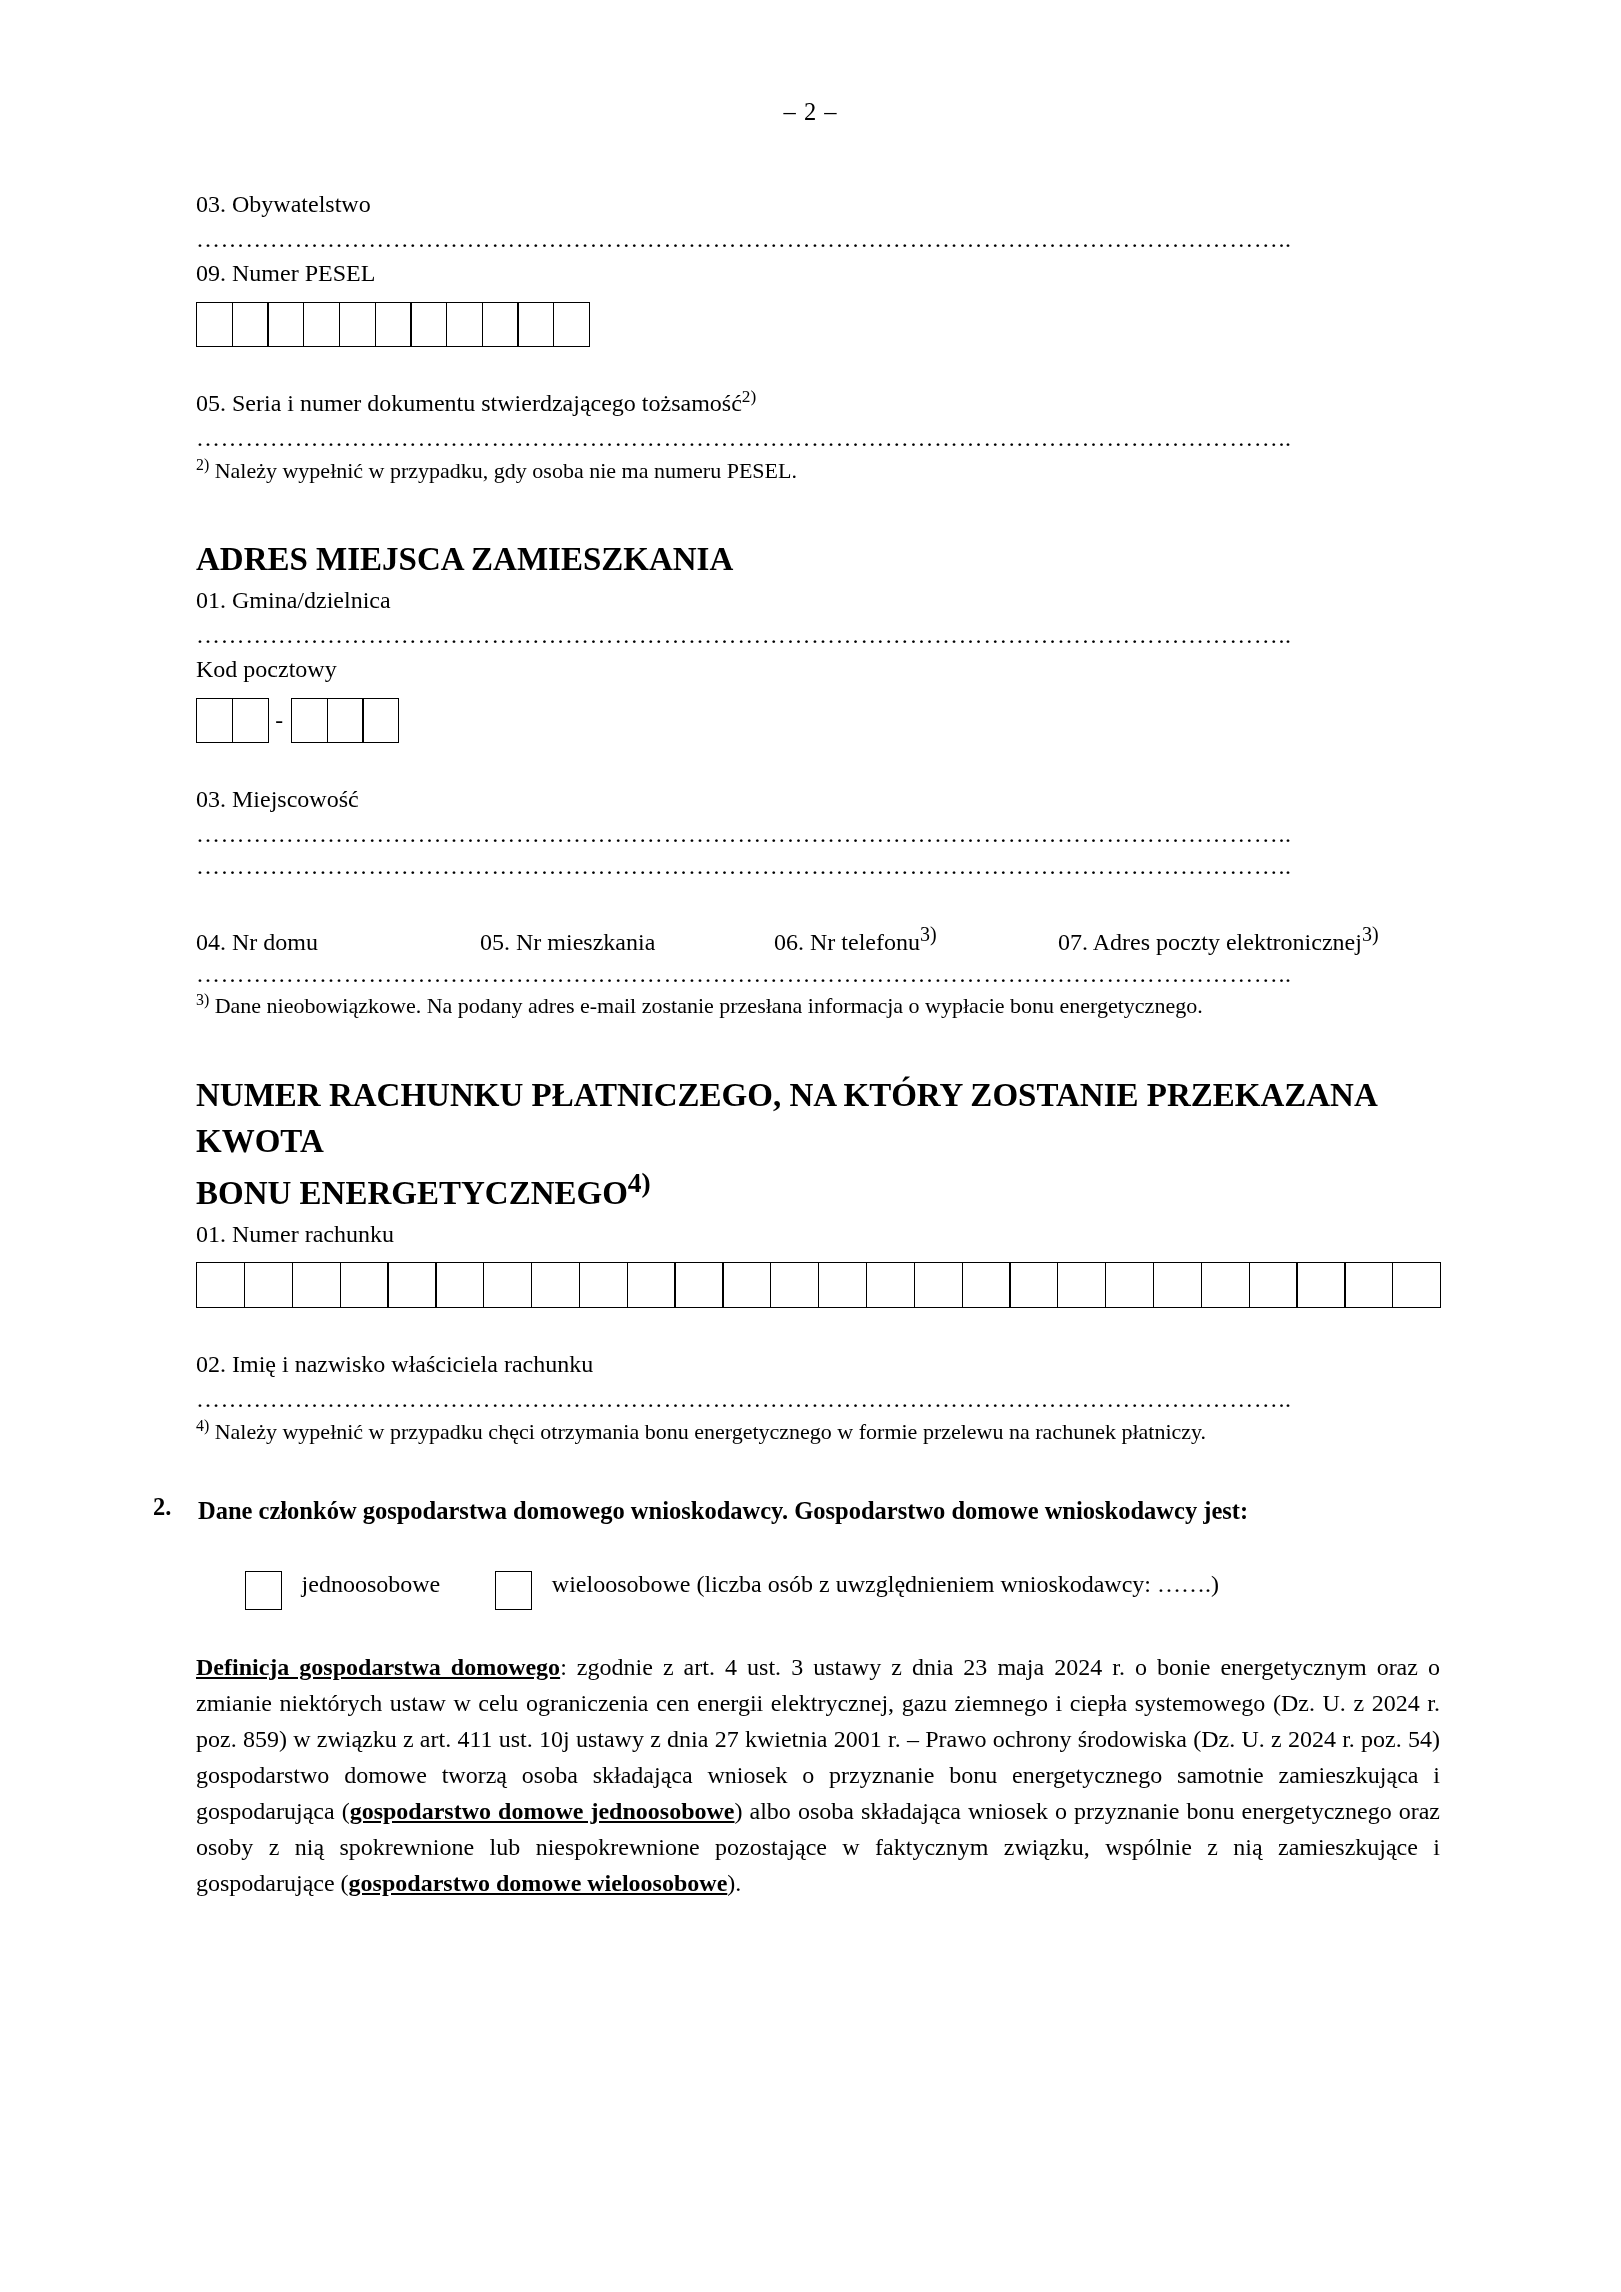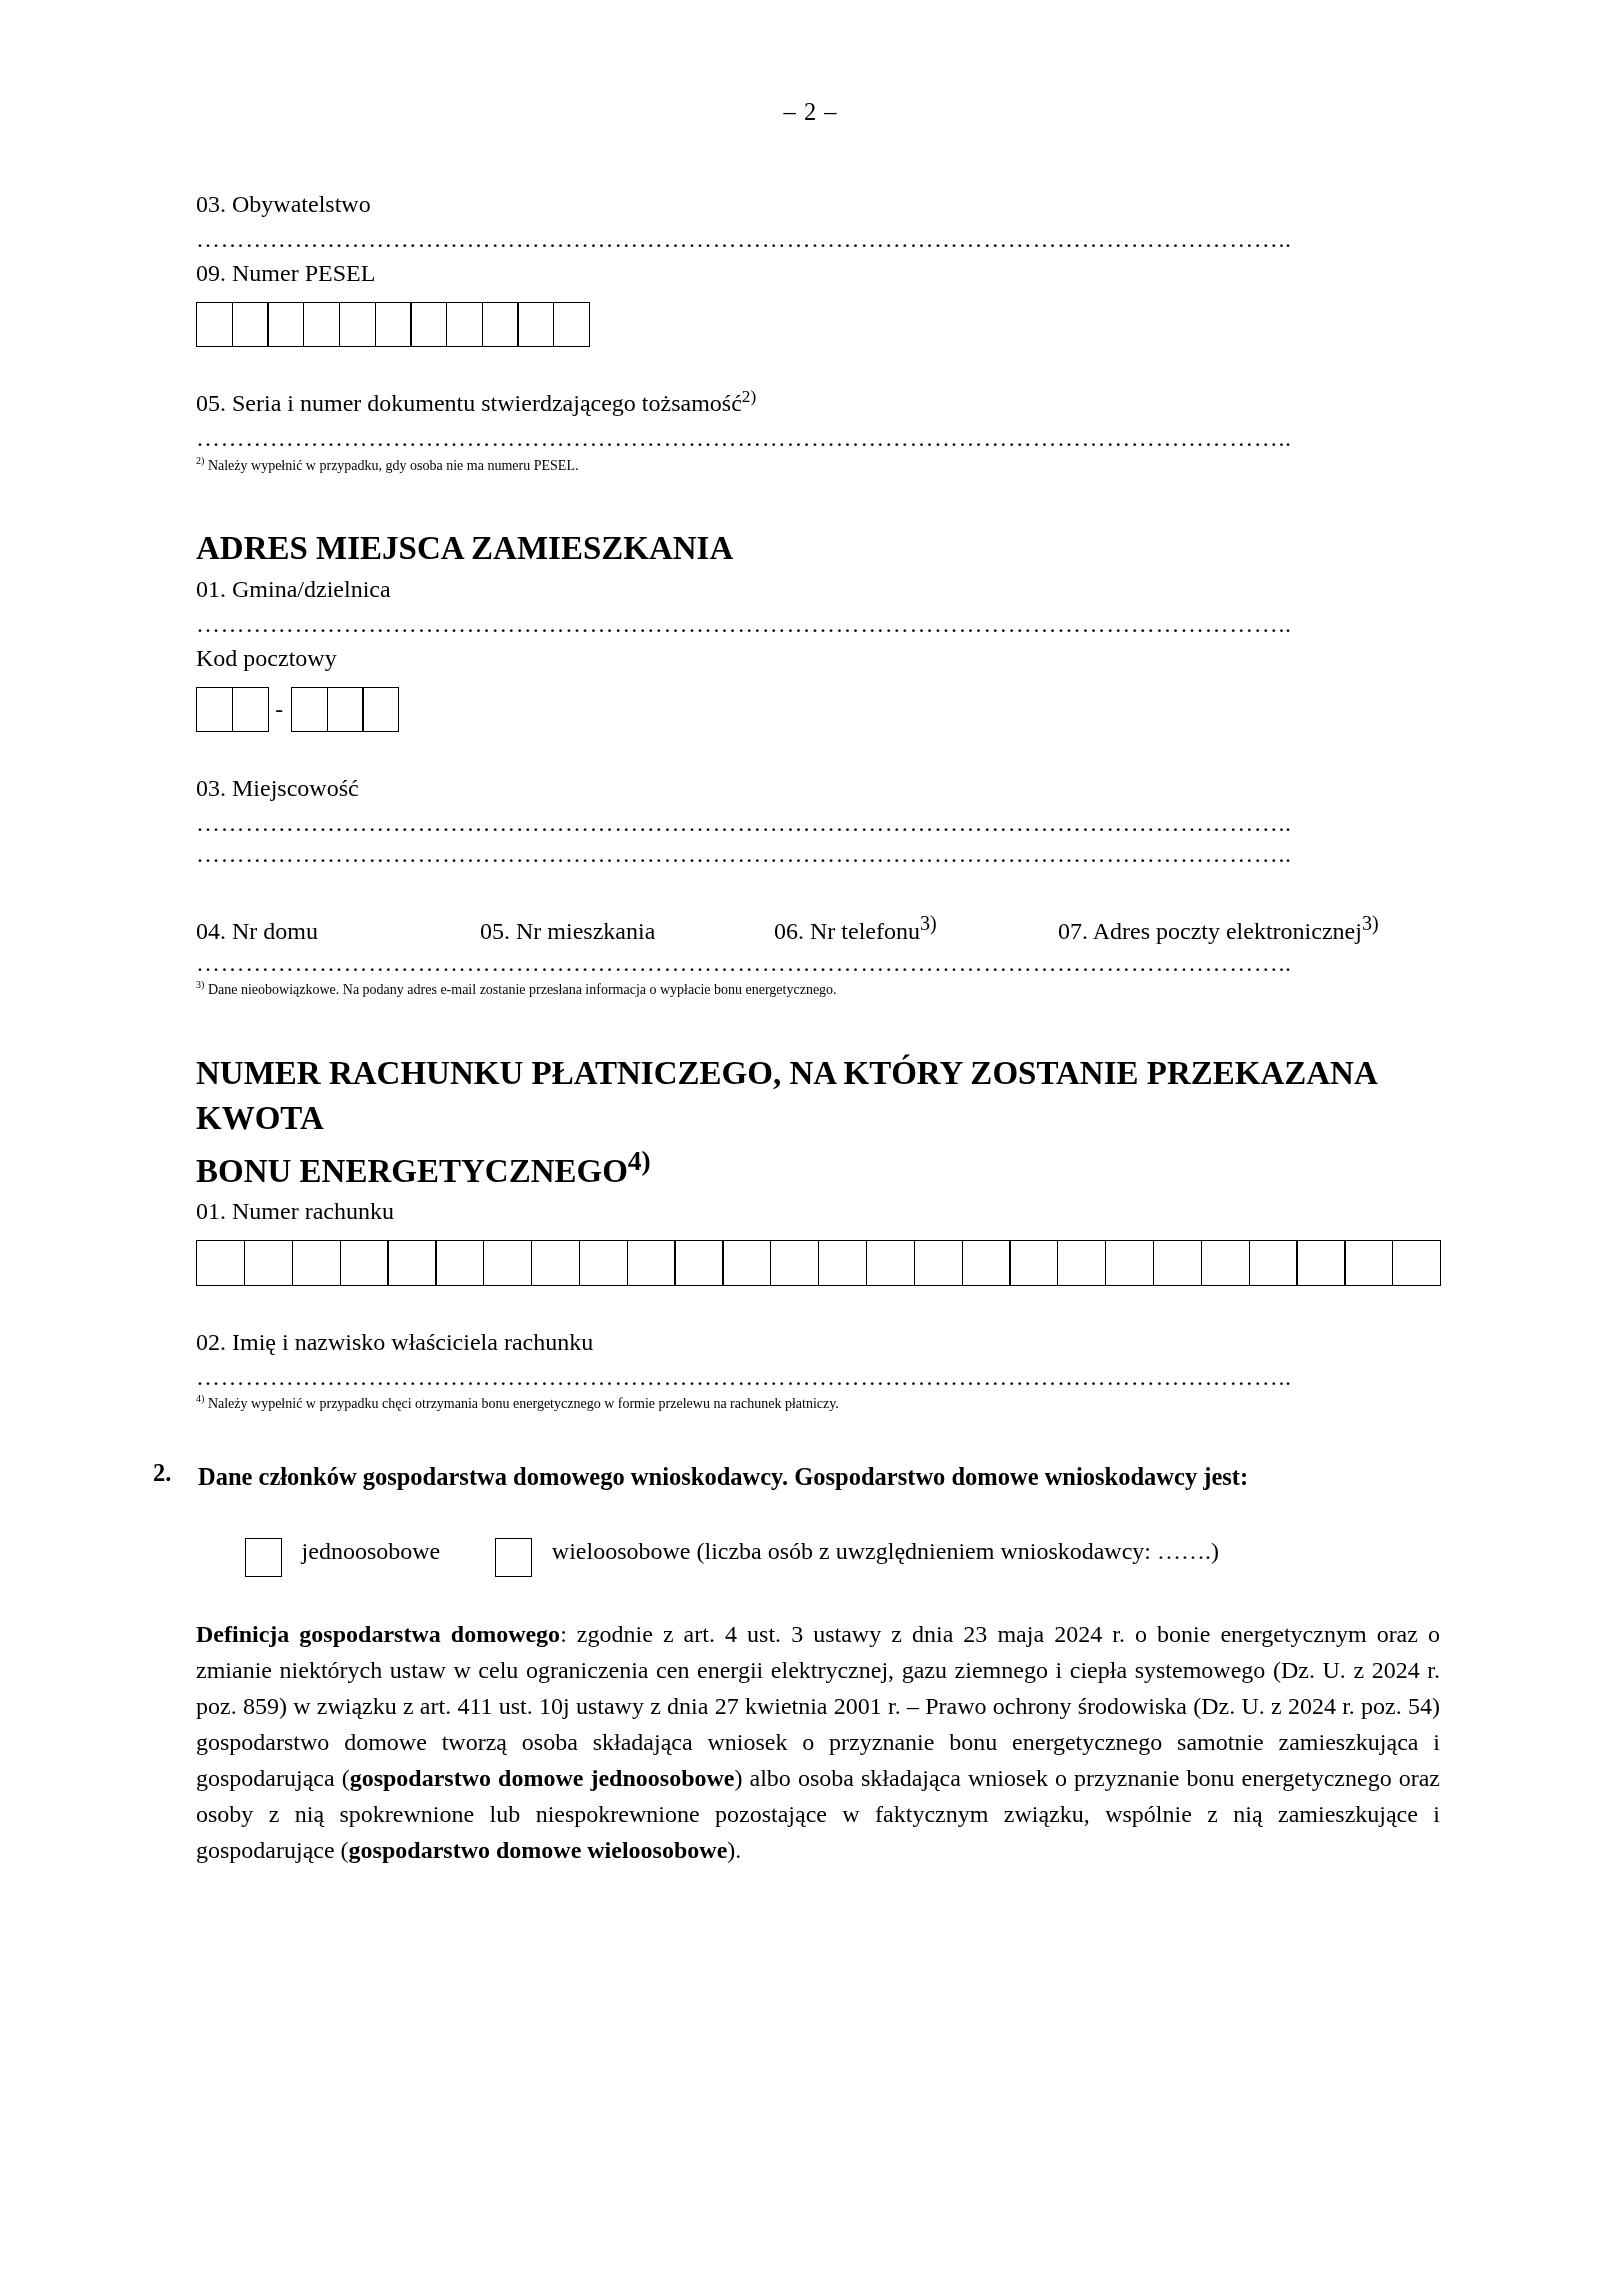--- a/index.html
+++ b/index.html
@@ -75,21 +75,21 @@
     text-align: center;
     font-size: 23.5px;
   }
   .section-title {
     font-weight: bold;
     font-size: 33px;
     line-height: 1.38;
     margin: 0;
   }
   .footnote {
-    font-size: 14px;
+    font-size: 22px;
     line-height: 1.4;
     margin: 3.9px 0 0 0;
   }
   .footnote sup, .label sup {
     font-size: 0.72em;
     vertical-align: super;
     line-height: 0;
   }
   .fourcols {
     display: flex;
@@ -139,21 +139,21 @@
     margin-left: 19.6px;
     margin-right: 55px;
   }
   .definition {
     margin-top: 39px;
     font-size: 24px;
     line-height: 1.5;
     text-align: justify;
     text-align-last: left;
   }
-  .definition b { font-weight: bold; }
+  .definition b { font-weight: bold; text-decoration: underline; }
 </style>
 </head>
 <body>
 
 <div class="page">
 
   <div class="page-number">– 2 –</div>
 
   <div class="content">
 

